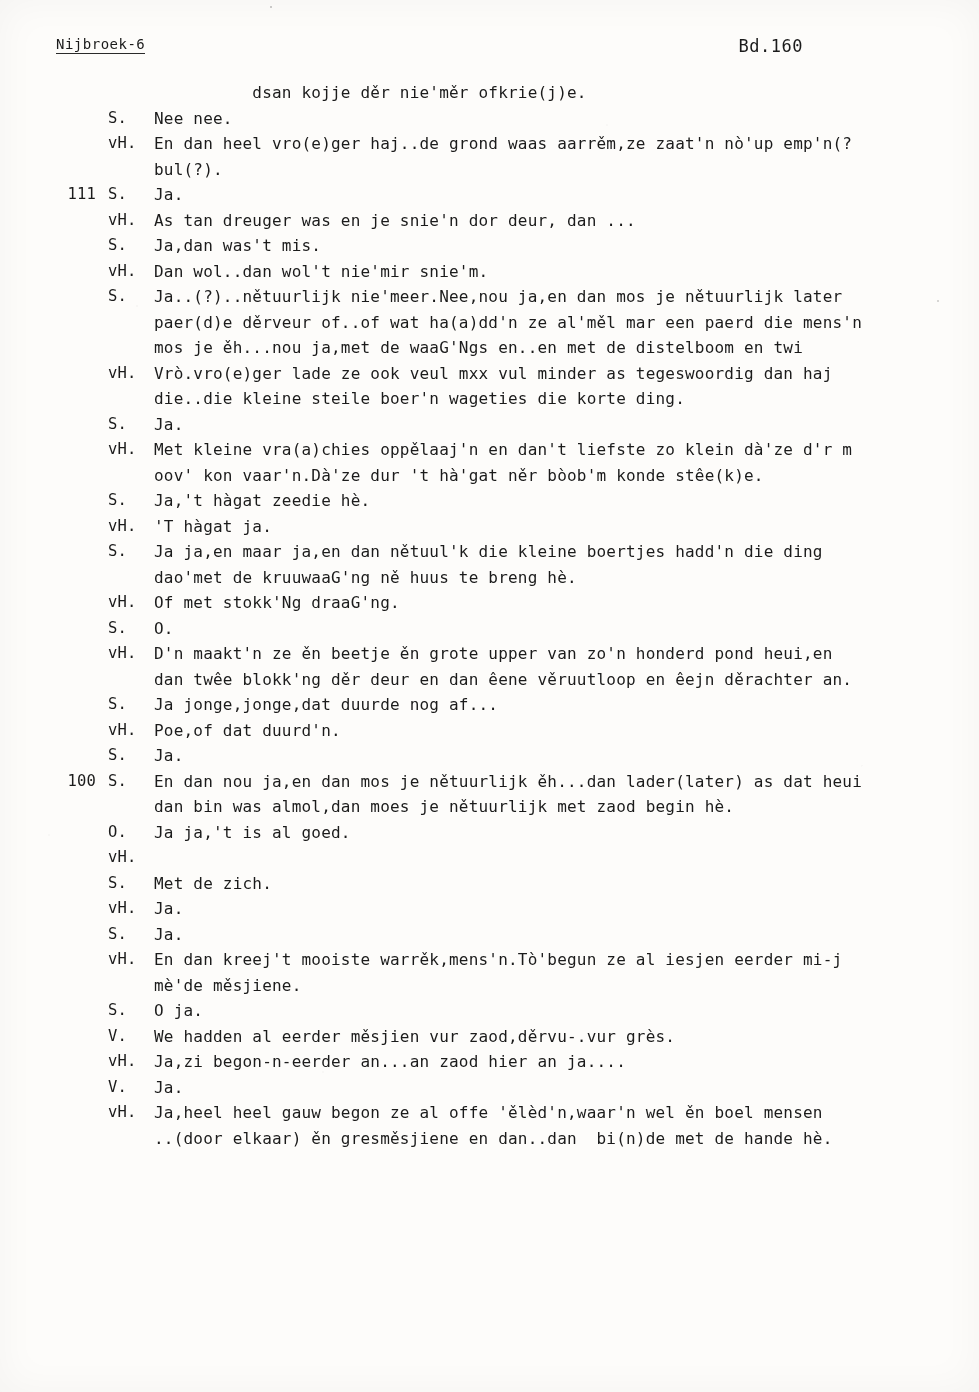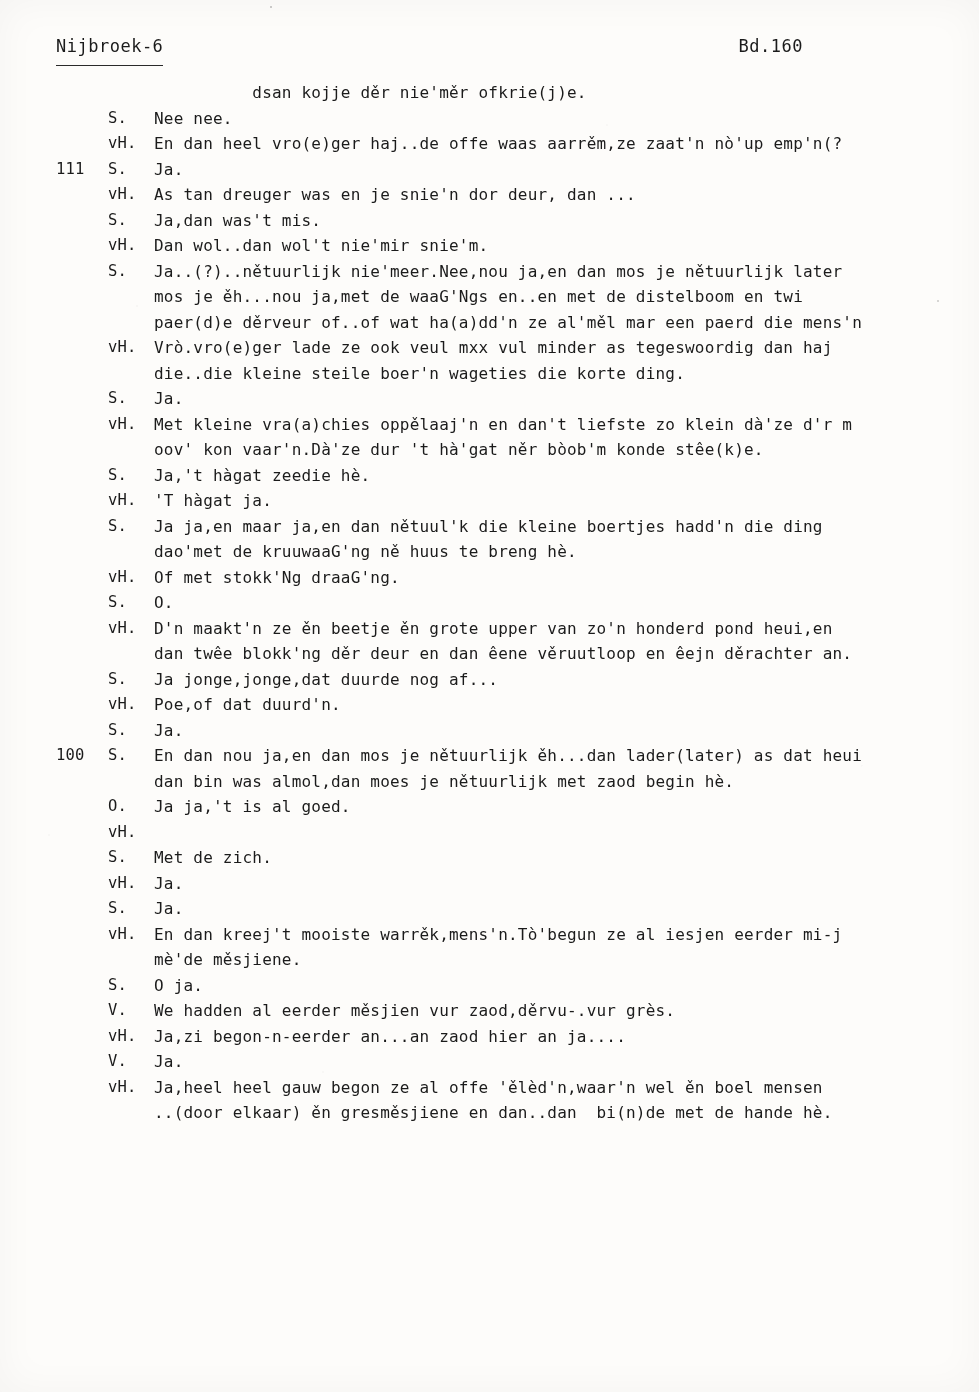--- a/index.html
+++ b/index.html
@@ -30,24 +30,24 @@
     position: absolute;
     top: 36px;
     left: 56px;
     right: 56px;
     height: 26px;
   }
   .doc-id {
     position: absolute;
     left: 0;
     top: 0;
-    font-size: 17px;
+    font-size: 14px;
     letter-spacing: 0.5px;
     border-bottom: 1px solid #2a2a2a;
-    padding-bottom: 9px;
+    padding-bottom: 1px;
   }
   .doc-ref {
     position: absolute;
     right: 120px;
     top: 0;
     font-size: 17px;
     letter-spacing: 0.5px;
     padding-left: 30px;
   }
   .transcript {
@@ -61,20 +61,21 @@
     display: flex;
     align-items: flex-start;
     font-size: 15.5px;
     line-height: 25.5px;
     white-space: pre;
     letter-spacing: 0.2px;
   }
   .line .num {
     width: 40px;
     flex: 0 0 40px;
+    text-align: right;
     font-size: 15.5px;
     padding-right: 6px;
   }
   .line .spk {
     width: 46px;
     flex: 0 0 46px;
     padding-left: 6px;
     font-size: 15.5px;
   }
   .line .txt {
@@ -109,28 +110,29 @@
 <div class="page">
 
   <div class="header">
     <div class="doc-id">Nijbroek-6</div>
     <div class="doc-ref">Bd.160</div>
   </div>
 
   <div class="transcript">
       <div class="line indent"><span class="num"></span><span class="spk"></span><span class="txt">          dsan kojje děr nie'měr ofkrie(j)e.</span></div>
       <div class="line"><span class="num"></span><span class="spk">S.</span><span class="txt">Nee nee.</span></div>
-      <div class="line"><span class="num"></span><span class="spk">vH.</span><span class="txt">En dan heel vro(e)ger haj..de offe waas aarrěm,ze zaat'n nò'up emp'n(?</span></div>
+      <div class="line"><span class="num"></span><span class="spk">vH.</span><span class="txt">En dan heel vro(e)ger haj..de grond waas aarrěm,ze zaat'n nò'up emp'n(?</span></div>
+      <div class="line indent"><span class="num"></span><span class="spk"></span><span class="txt">bul(?).</span></div>
       <div class="line"><span class="num">111</span><span class="spk">S.</span><span class="txt">Ja.</span></div>
       <div class="line"><span class="num"></span><span class="spk">vH.</span><span class="txt">As tan dreuger was en je snie'n dor deur, dan ...</span></div>
       <div class="line"><span class="num"></span><span class="spk">S.</span><span class="txt">Ja,dan was't mis.</span></div>
       <div class="line"><span class="num"></span><span class="spk">vH.</span><span class="txt">Dan wol..dan wol't nie'mir snie'm.</span></div>
       <div class="line"><span class="num"></span><span class="spk">S.</span><span class="txt">Ja..(?)..nětuurlijk nie'meer.Nee,nou ja,en dan mos je nětuurlijk later</span></div>
+      <div class="line indent"><span class="num"></span><span class="spk"></span><span class="txt">paer(d)e děrveur of..of wat ha(a)dd'n ze al'měl mar een paerd die mens'n</span></div>
       <div class="line indent"><span class="num"></span><span class="spk"></span><span class="txt">mos je ěh...nou ja,met de waaG'Ngs en..en met de distelboom en twi</span></div>
-      <div class="line indent"><span class="num"></span><span class="spk"></span><span class="txt">paer(d)e děrveur of..of wat ha(a)dd'n ze al'měl mar een paerd die mens'n</span></div>
       <div class="line"><span class="num"></span><span class="spk">vH.</span><span class="txt">Vrò.vro(e)ger lade ze ook veul mxx vul minder as tegeswoordig dan haj</span></div>
       <div class="line indent"><span class="num"></span><span class="spk"></span><span class="txt">die..die kleine steile boer'n wageties die korte ding.</span></div>
       <div class="line"><span class="num"></span><span class="spk">S.</span><span class="txt">Ja.</span></div>
       <div class="line"><span class="num"></span><span class="spk">vH.</span><span class="txt">Met kleine vra(a)chies oppělaaj'n en dan't liefste zo klein dà'ze d'r m</span></div>
       <div class="line indent"><span class="num"></span><span class="spk"></span><span class="txt">oov' kon vaar'n.Dà'ze dur 't hà'gat něr bòob'm konde stêe(k)e.</span></div>
       <div class="line"><span class="num"></span><span class="spk">S.</span><span class="txt">Ja,'t hàgat zeedie hè.</span></div>
       <div class="line"><span class="num"></span><span class="spk">vH.</span><span class="txt">'T hàgat ja.</span></div>
       <div class="line"><span class="num"></span><span class="spk">S.</span><span class="txt">Ja ja,en maar ja,en dan nětuul'k die kleine boertjes hadd'n die ding</span></div>
       <div class="line indent"><span class="num"></span><span class="spk"></span><span class="txt">dao'met de kruuwaaG'ng ně huus te breng hè.</span></div>
       <div class="line"><span class="num"></span><span class="spk">vH.</span><span class="txt">Of met stokk'Ng draaG'ng.</span></div>

